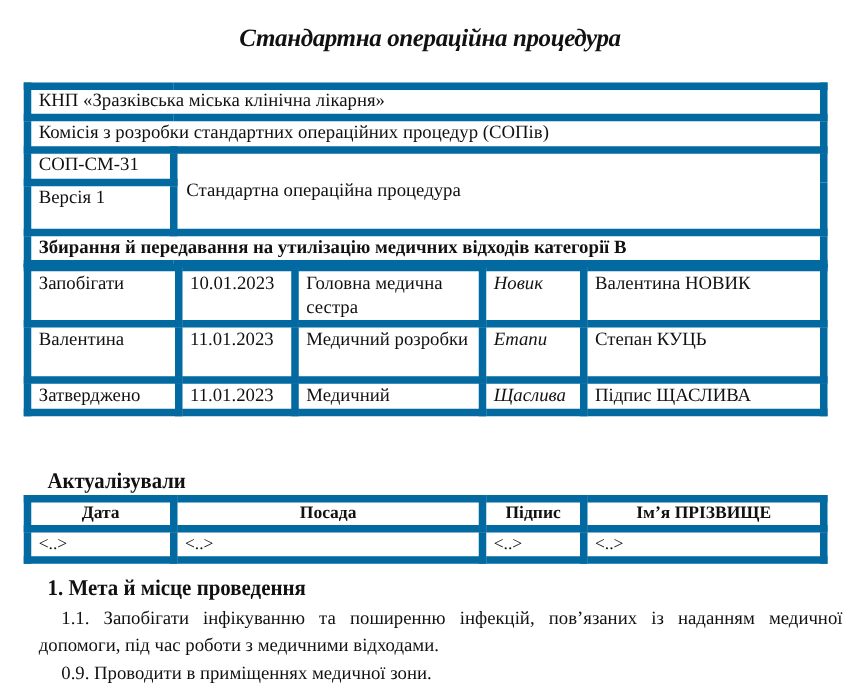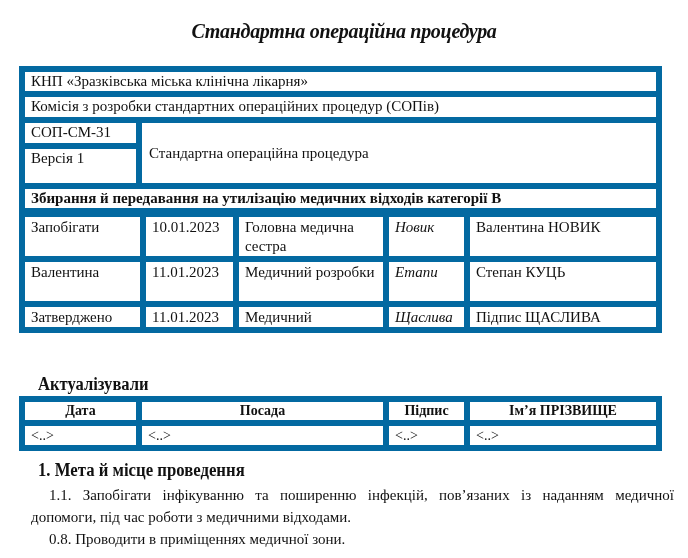--- a/index.html
+++ b/index.html
@@ -137,13 +137,13 @@
     <td>&lt;..&gt;</td>
     <td>&lt;..&gt;</td>
     <td>&lt;..&gt;</td>
     <td>&lt;..&gt;</td>
   </tr>
 </tbody>
   </table>
 
 <div class="sec-heading">1. Мета й місце проведення</div>
 <div class="para p1">1.1. Запобігати інфікуванню та поширенню інфекцій, пов’язаних із наданням медичної допомоги, під час роботи з медичними відходами.</div>
-<div class="para p2">0.8. Проводити в приміщеннях медичної зони.</div>
+<div class="para p2">0.9. Проводити в приміщеннях медичної зони.</div>
 
 </body></html>

